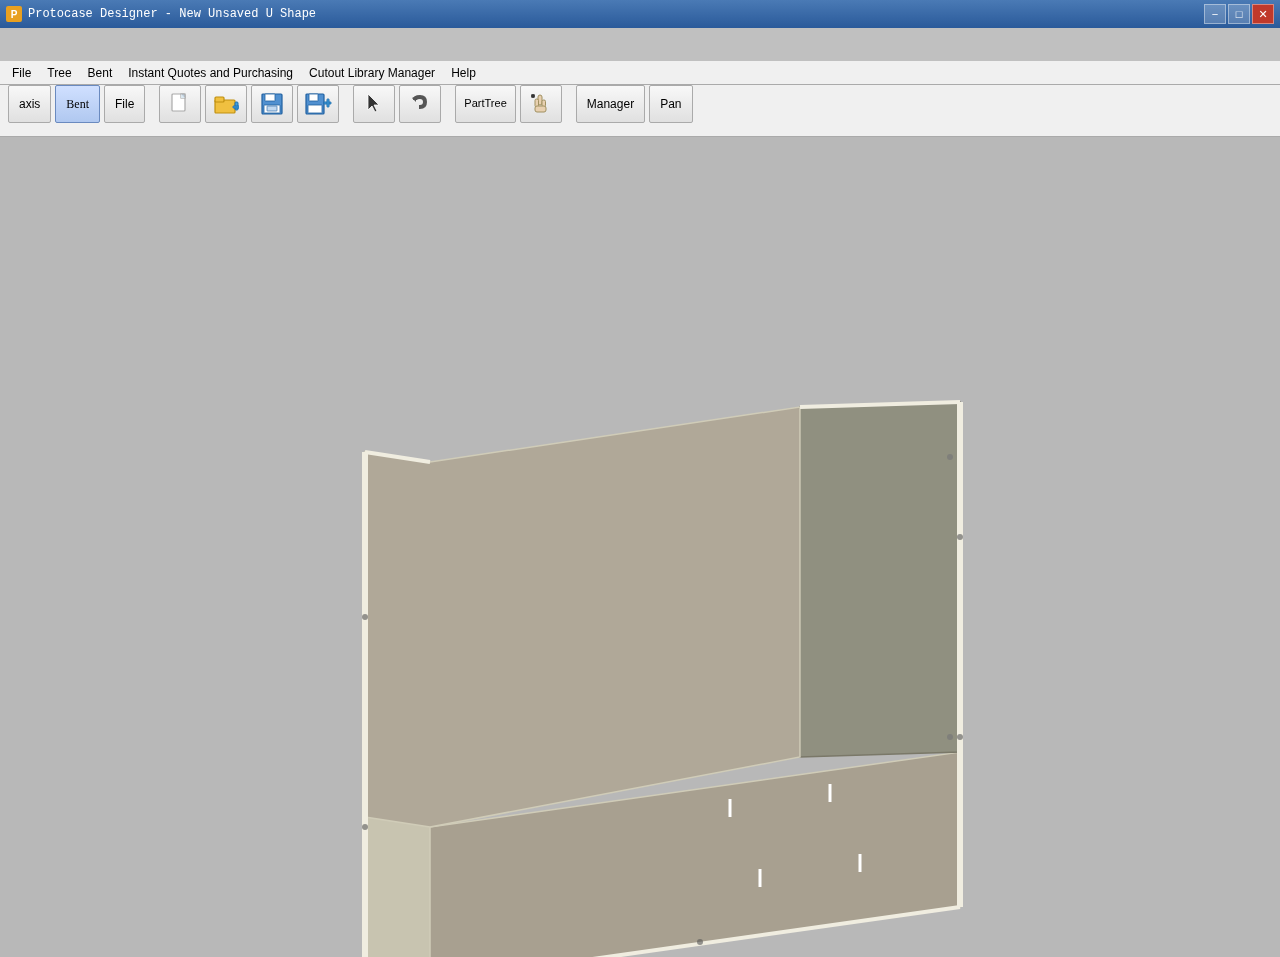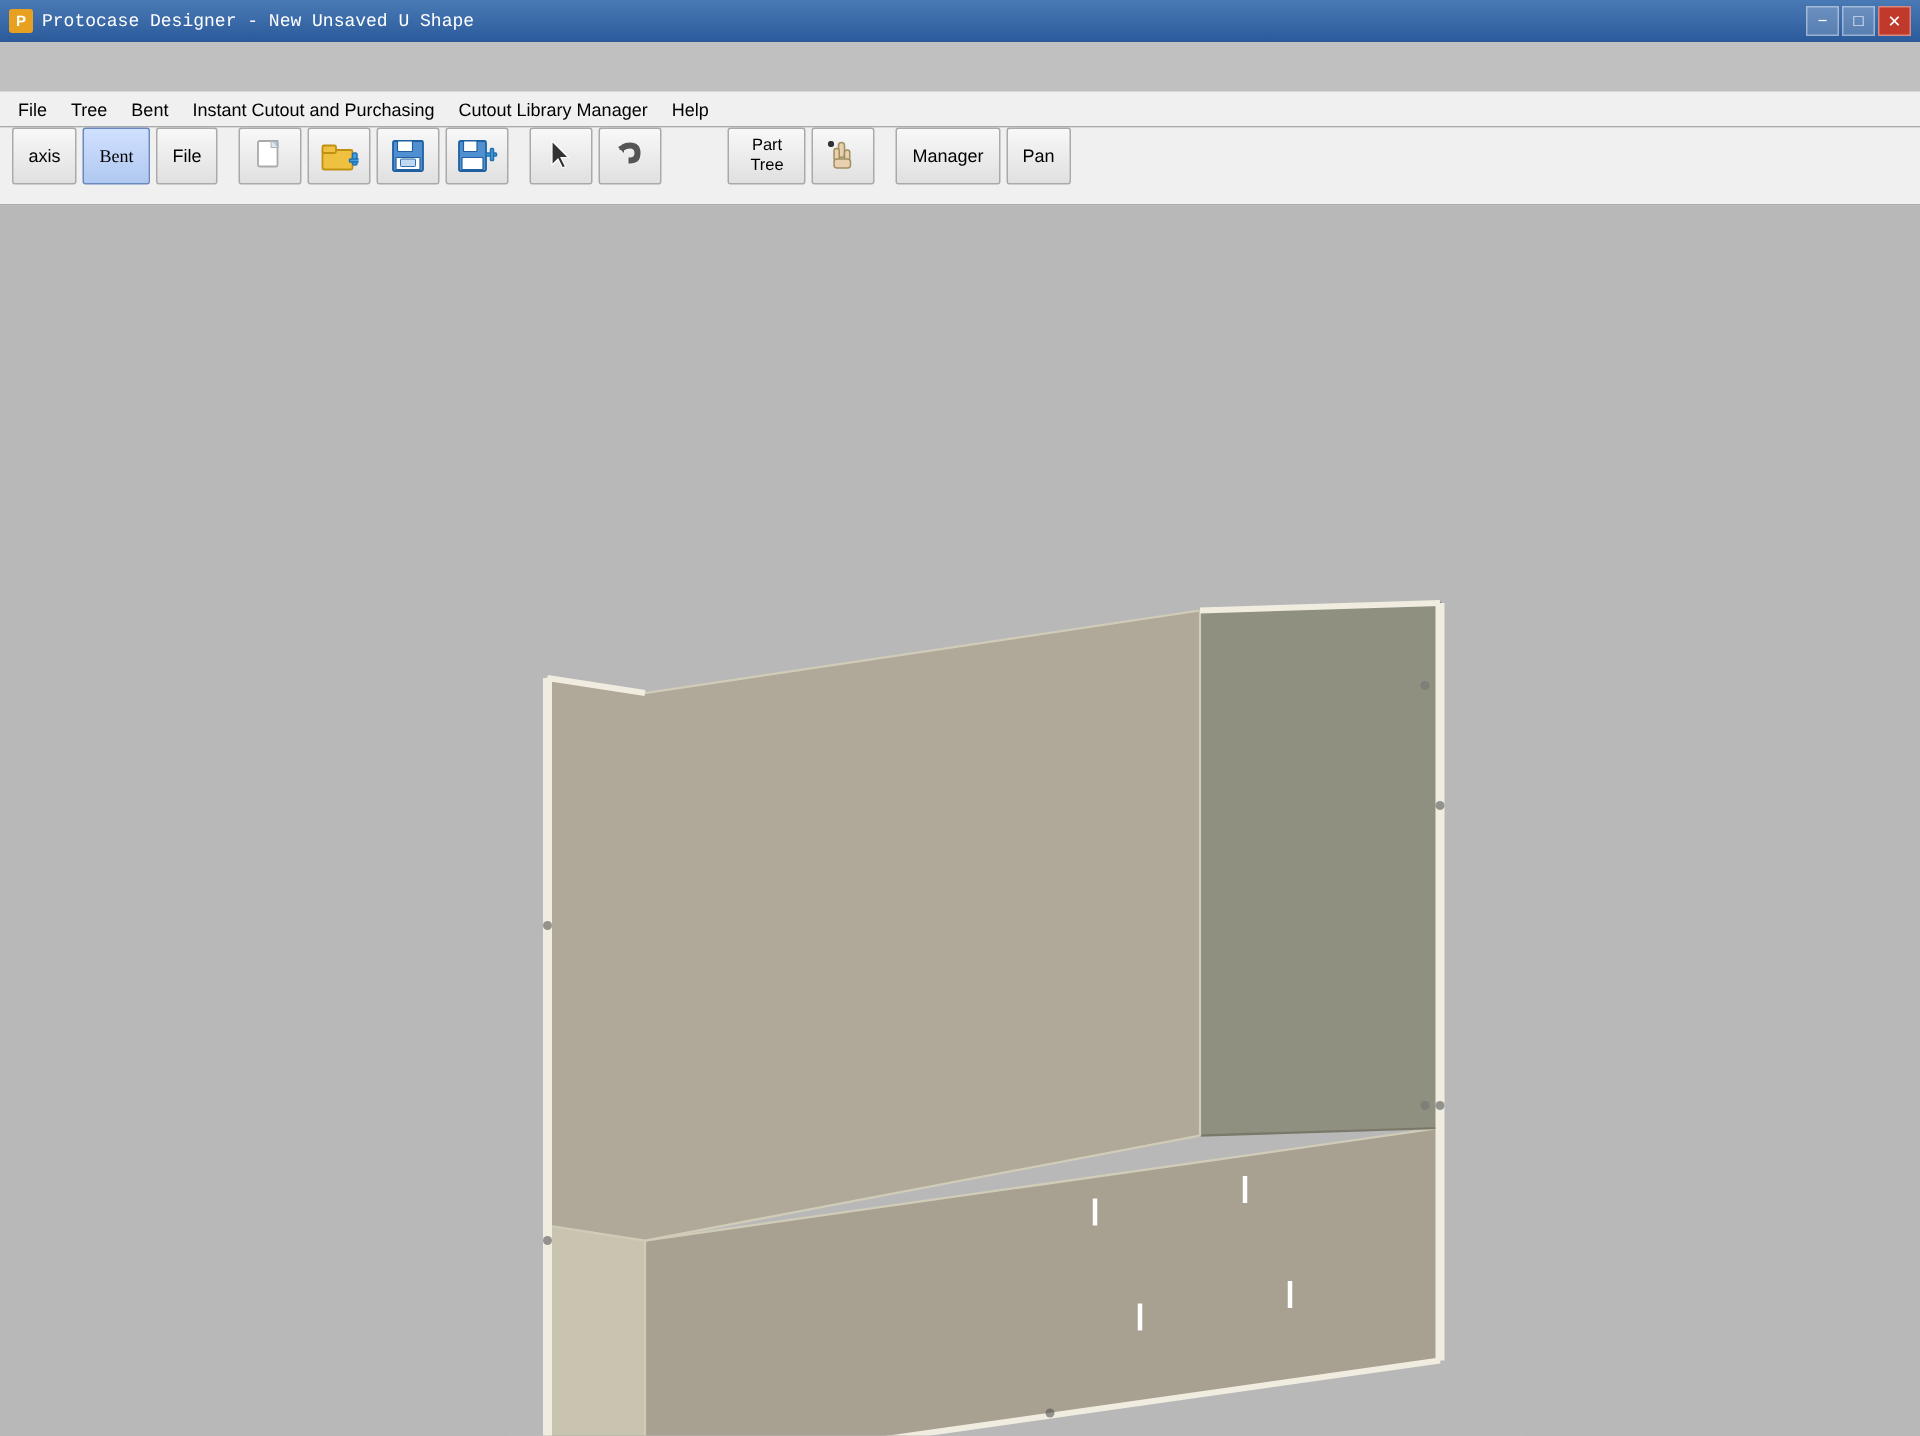--- a/index.html
+++ b/index.html
@@ -98,26 +98,25 @@
     .tb-separator { width: 6px; }
     .part-tree-btn {
       background: linear-gradient(to bottom, #f8f8f8, #e0e0e0);
       border: 1px solid #aaa;
       padding: 2px 8px;
       cursor: pointer;
       font-size: 11px;
       height: 38px;
       min-width: 52px;
       display: flex;
-      flex-direction: column;
+      flex-direction: row;
       align-items: center;
       justify-content: center;
       border-radius: 2px;
       line-height: 1.2;
-      margin-left: 30px;
     }
 
     
     #viewport {
       position: relative;
       width: 1280px;
       height: calc(957px - 28px - 24px - 52px);
       background: #b8b8b8;
       overflow: hidden;
     }
@@ -144,21 +143,21 @@
     <div class="title-btn">−</div>
     <div class="title-btn">□</div>
     <div class="title-btn close-btn">✕</div>
   </div>
 </div>
 
 <div id="menu-bar">
   <div class="menu-item">File</div>
   <div class="menu-item">Tree</div>
   <div class="menu-item">Bent</div>
-  <div class="menu-item">Instant Cutout and Purchasing</div>
+  <div class="menu-item">Instant Quotes and Purchasing</div>
   <div class="menu-item">Cutout Library Manager</div>
   <div class="menu-item">Help</div>
 </div>
 
 <div id="toolbar">
 
   <div class="tb-btn">axis</div>
 
   <div class="tb-btn active">Bent</div>
   <div class="tb-btn">File</div>

